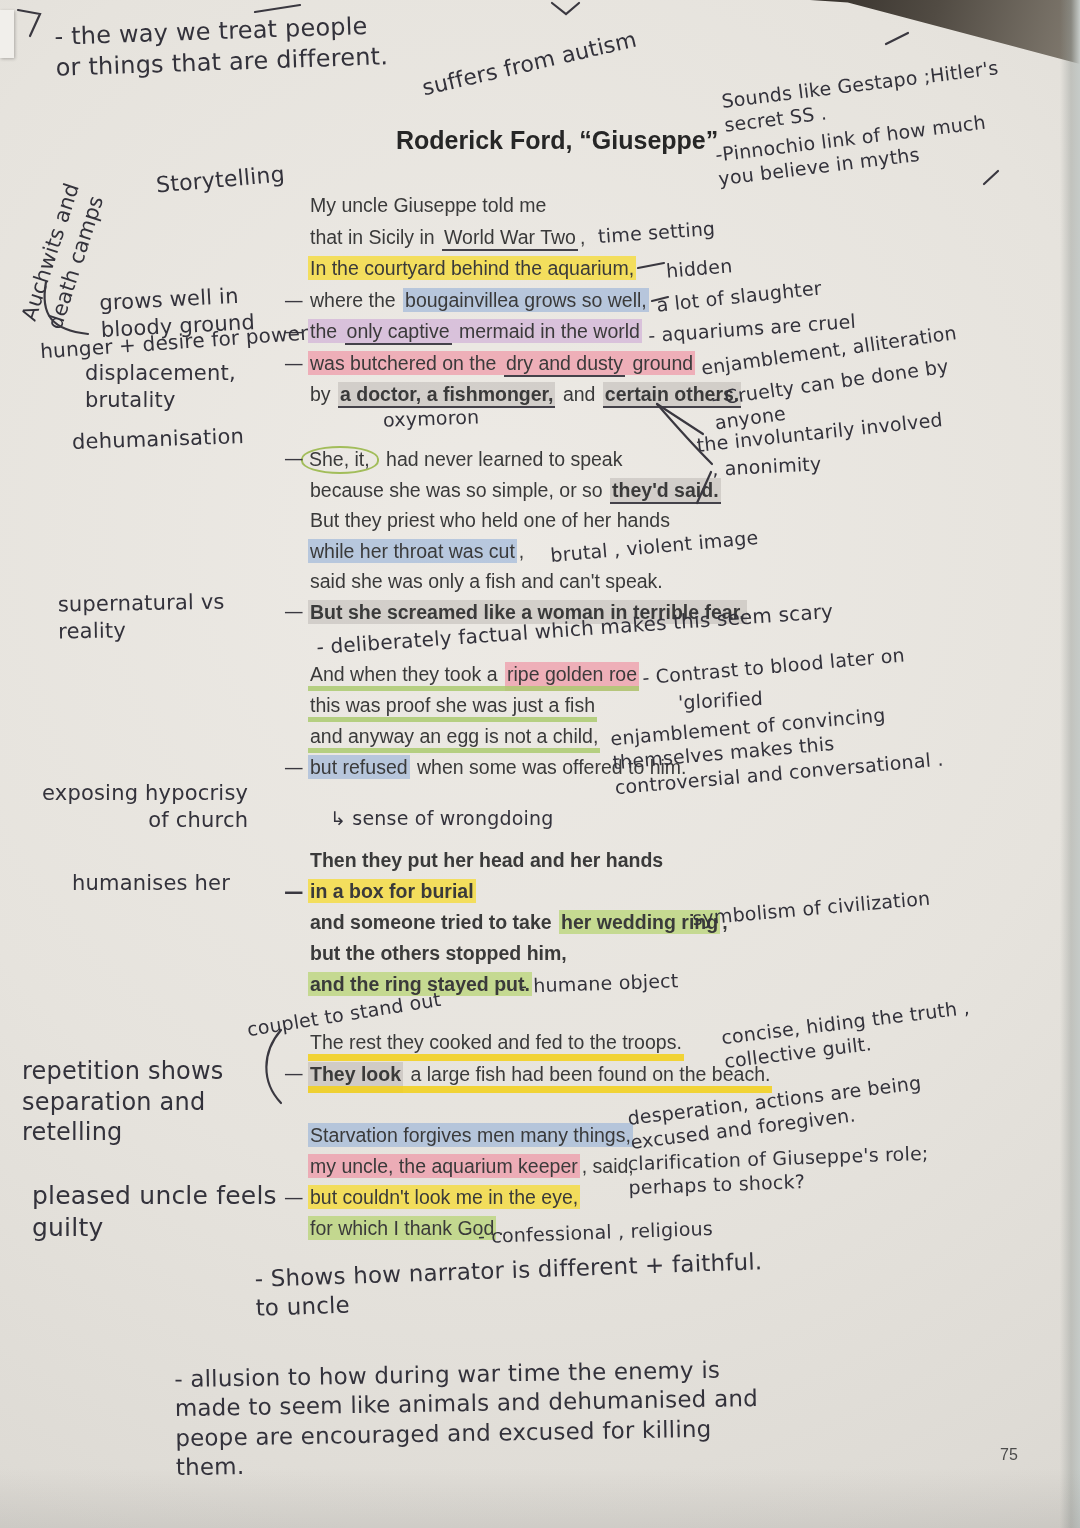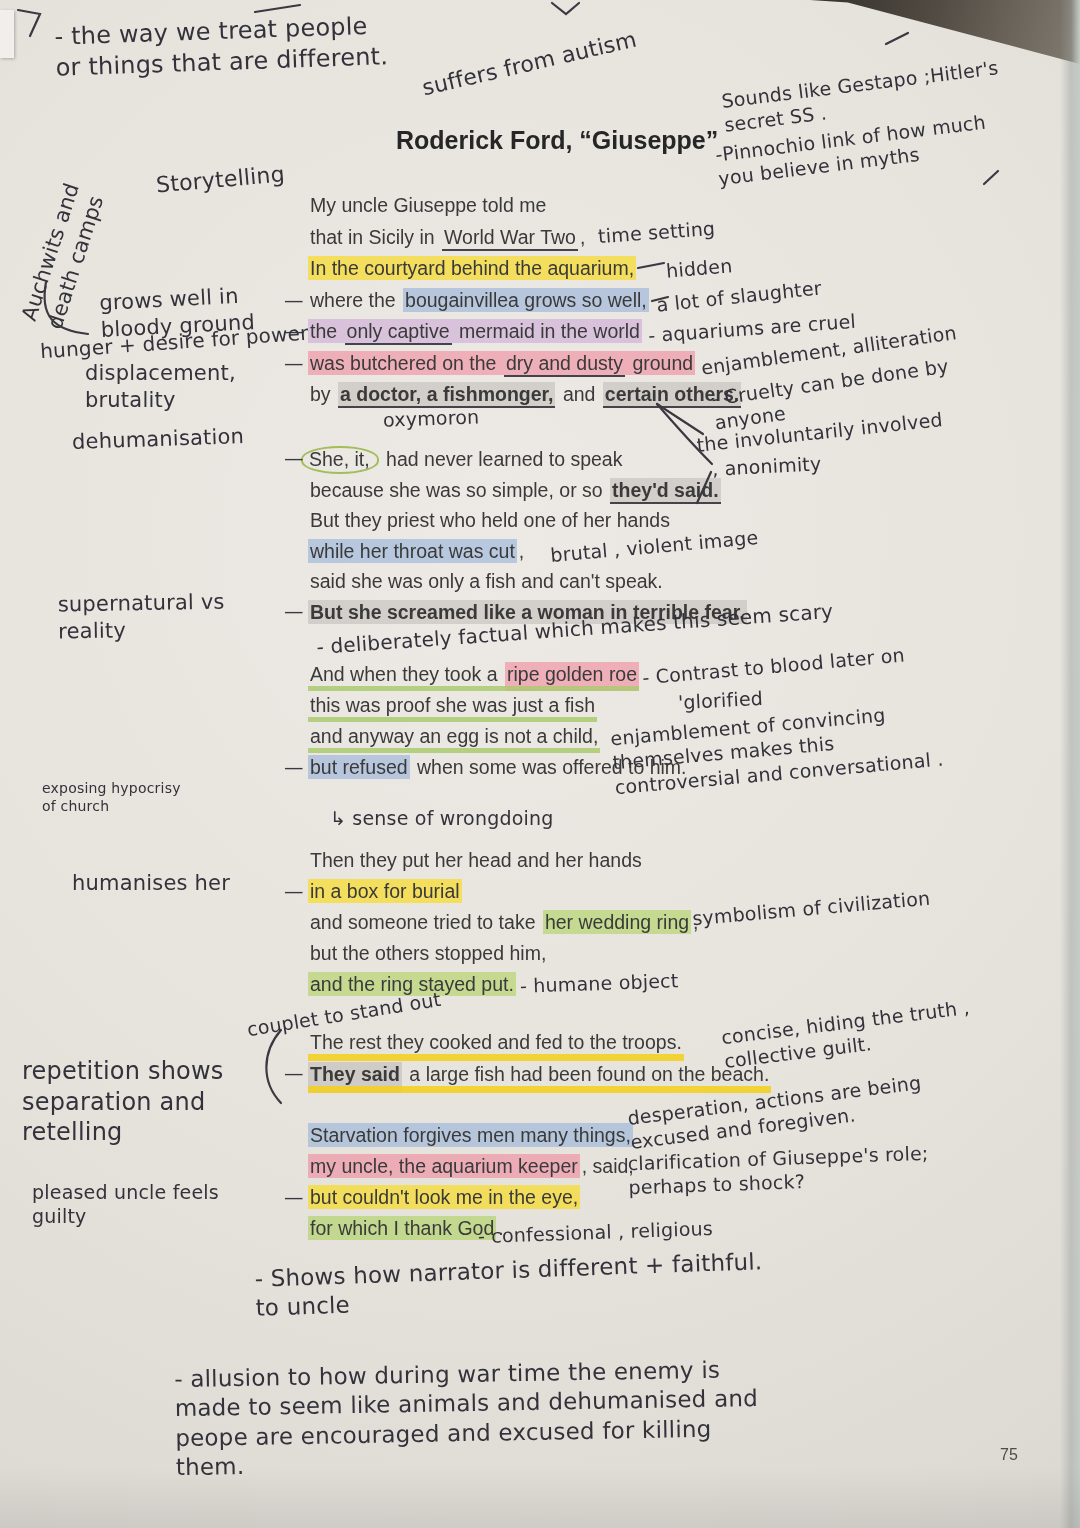--- a/index.html
+++ b/index.html
@@ -26,21 +26,21 @@
   }
   .corner-tab{
     position:absolute;left:0;top:10px;width:14px;height:48px;
     background:#f1efeb;box-shadow:1px 1px 3px rgba(0,0,0,.25);
   }
   
   .stanza{position:absolute;left:308px;}
   .s1{top:190px;line-height:31.5px;}
   .s2{top:444px;line-height:30.5px;}
   .s3{top:659px;line-height:31px;}
-  .s4{top:845px;line-height:31px;}
+  .s4{top:845px;line-height:31px;font-weight:bold;}
   .s5{top:1026px;line-height:32px;}
   .s6{top:1120px;line-height:31px;}
   .poem-line{position:relative;font-size:19.5px;color:#3a3a3a;white-space:nowrap;}
   .lead-dash{position:absolute;left:-24px;top:0;color:#3a3840;font-family:"DejaVu Sans",sans-serif;}
   .seg{padding:1px 2px;}
   .hl-yellow{background:rgba(247,219,42,.72);}
   .hl-blue{background:rgba(148,176,216,.60);}
   .hl-purple{background:rgba(202,163,214,.55);}
   .hl-pink{background:rgba(240,128,150,.55);}
   .hl-green{background:rgba(168,208,80,.55);}
@@ -63,24 +63,24 @@
   .hw-autism{left:420px;top:50px;font-size:22px;transform:rotate(-13deg);}
   .hw-gestapo{left:722px;top:72px;font-size:19px;transform:rotate(-7deg);}
   .hw-pinnochio{left:716px;top:126px;font-size:19px;transform:rotate(-7deg);}
   .hw-storytelling{left:156px;top:166px;font-size:22px;transform:rotate(-5deg);}
   .hw-auschwitz{left:16px;top:316px;font-size:21px;transform:rotate(-72deg);transform-origin:0 0;width:200px;}
   .hw-grows-well{left:100px;top:286px;font-size:21px;transform:rotate(-3deg);}
   .hw-hunger{left:40px;top:330px;font-size:20px;transform:rotate(-4deg);}
   .hw-displacement{left:85px;top:360px;font-size:21px;}
   .hw-dehumanisation{left:72px;top:426px;font-size:21px;transform:rotate(-2deg);}
   .hw-supernatural{left:58px;top:590px;font-size:21px;transform:rotate(-1deg);}
-  .hw-hypocrisy{left:42px;top:780px;font-size:14px;}
+  .hw-hypocrisy{left:42px;top:780px;font-size:21px;text-align:right;}
   .hw-humanises{left:72px;top:870px;font-size:21px;}
   .hw-repetition{left:22px;top:1056px;font-size:24px;}
-  .hw-pleased{left:32px;top:1180px;font-size:19px;}
+  .hw-pleased{left:32px;top:1180px;font-size:25px;}
   .hw-time-setting{left:598px;top:220px;font-size:19px;transform:rotate(-4deg);}
   .hw-hidden{left:666px;top:256px;font-size:19px;transform:rotate(-5deg);}
   .hw-slaughter{left:656px;top:284px;font-size:19px;transform:rotate(-6deg);}
   .hw-aquariums{left:648px;top:316px;font-size:19px;transform:rotate(-4deg);}
   .hw-enjambement1{left:700px;top:338px;font-size:19px;transform:rotate(-8deg);}
   .hw-cruelty{left:712px;top:370px;font-size:19px;transform:rotate(-8deg);}
   .hw-involuntarily{left:696px;top:420px;font-size:19px;transform:rotate(-6deg);}
   .hw-anonimity{left:712px;top:454px;font-size:19px;transform:rotate(-3deg);}
   .hw-oxymoron{left:383px;top:406px;font-size:19px;transform:rotate(-2deg);}
   .hw-brutal{left:550px;top:534px;font-size:19px;transform:rotate(-5deg);}
@@ -136,21 +136,21 @@
     </div>
   <div class="stanza s4">
       <div class="poem-line"><span class="seg">Then they put her head and her hands</span></div>
       <div class="poem-line"><span class="lead-dash">—</span><span class="seg hl-yellow">in a box for burial</span></div>
       <div class="poem-line"><span class="seg">and someone tried to take </span><span class="seg hl-green">her wedding ring</span><span class="seg">,</span></div>
       <div class="poem-line"><span class="seg">but the others stopped him,</span></div>
       <div class="poem-line"><span class="seg hl-green">and the ring stayed put.</span></div>
     </div>
   <div class="stanza s5">
       <div class="poem-line"><span class="seg yu">The rest they cooked and fed to the troops.</span></div>
-      <div class="poem-line"><span class="lead-dash">—</span><span class="seg hl-grey yu">They said</span><span class="seg yu"> a large fish had been found on the beach.</span></div>
+      <div class="poem-line"><span class="lead-dash">—</span><span class="seg hl-grey yu">They look</span><span class="seg yu"> a large fish had been found on the beach.</span></div>
     </div>
   <div class="stanza s6">
       <div class="poem-line"><span class="seg hl-blue">Starvation forgives men many things,</span></div>
       <div class="poem-line"><span class="seg hl-pink">my uncle, the aquarium keeper</span><span class="seg">, said,</span></div>
       <div class="poem-line"><span class="lead-dash">—</span><span class="seg hl-yellow">but couldn't look me in the eye,</span></div>
       <div class="poem-line"><span class="seg hl-green">for which I thank God</span><span class="seg">.</span></div>
     </div>
 
   <div class="hw hw-top-left">- the way we treat people
 or things that are different.</div>

